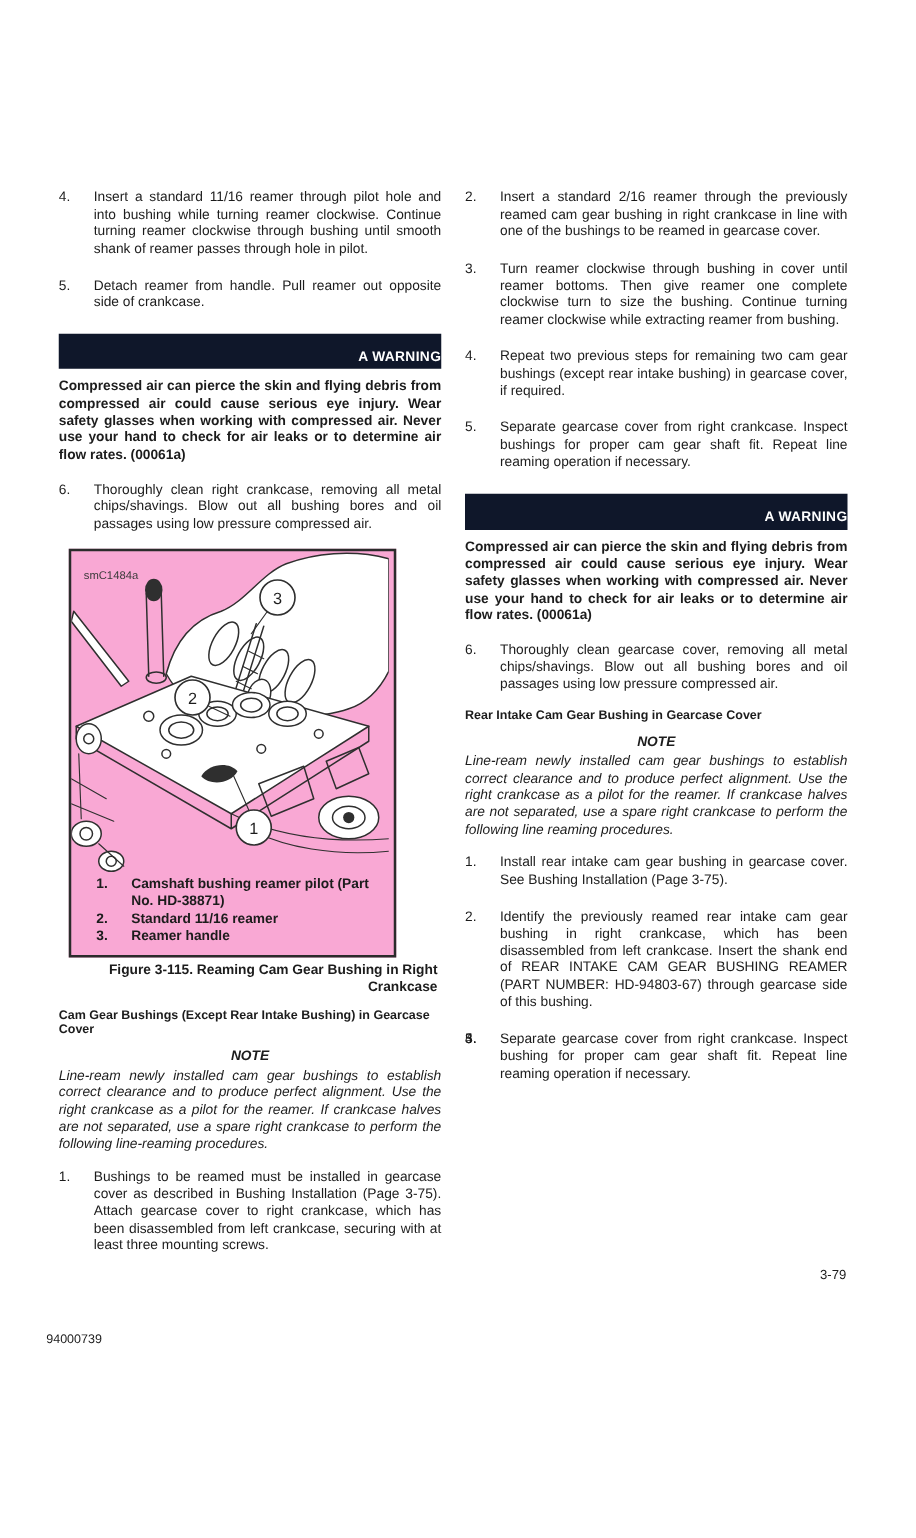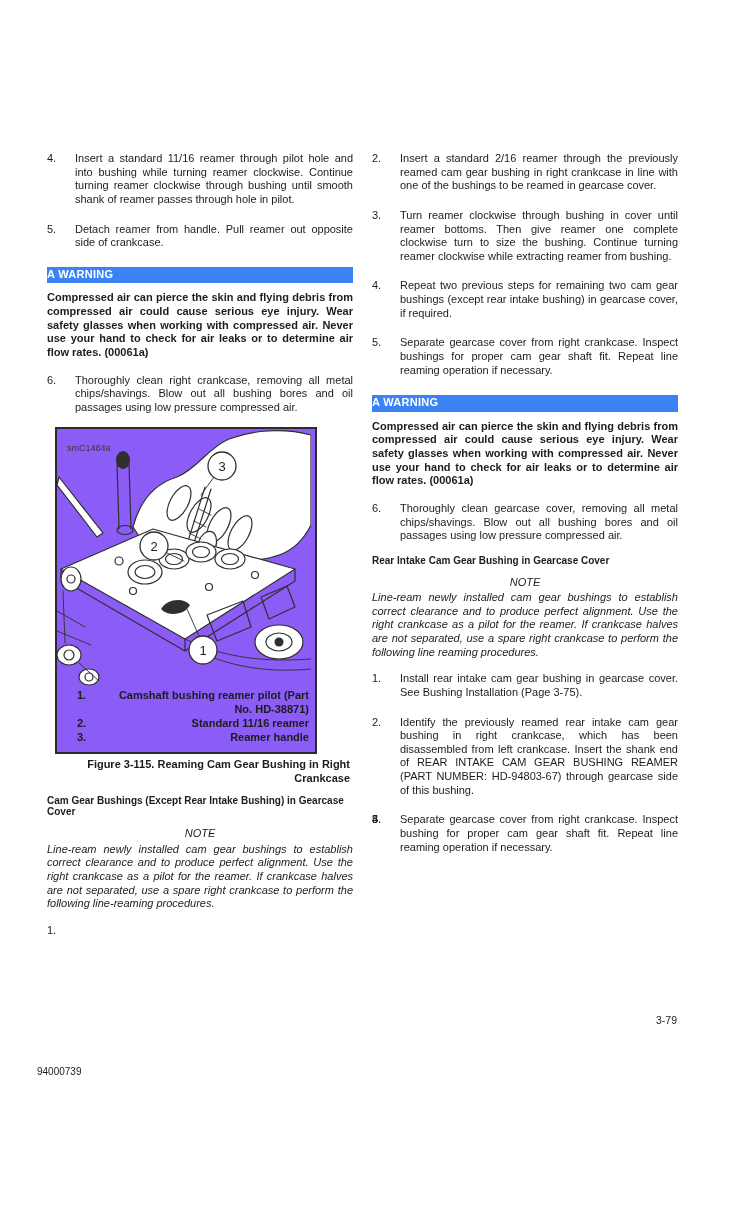--- a/index.html
+++ b/index.html
@@ -12,39 +12,39 @@
   }
   .page { position:absolute; inset:0; }
   .col { position:absolute; top:152px; width:306px; }
   .col-left  { left:47px; }
   .col-right { left:372px; }
 
   .step { position:relative; padding-left:28px; margin-bottom:16px; text-align:justify; }
   .step .num { position:absolute; left:0; top:0; }
 
   .warnbar {
-    background:#3b82f6; color:#ffffff; font-weight:bold;
-    text-align:left; padding:1px 0 2px; margin:1px 0 8px;
+    background:#0f172a; color:#ffffff; font-weight:bold;
+    text-align:right; padding:13px 0 2px; margin:1px 0 8px;
     letter-spacing:0.3px;
   }
   .warnbody { font-weight:bold; text-align:justify; margin-bottom:14px; }
 
   .figure-box {
     width:258px; margin:4px 0 4px 8px;
-    border:2px solid #2b2b2b; background:#8b5cf6;text-align:right;
+    border:2px solid #2b2b2b; background:#f9a8d4;
   }
   .fig-art { display:block; }
   .legend { padding:2px 6px 7px 0; }
   .leg { position:relative; padding-left:48px; font-weight:bold; line-height:1.27; }
   .leg .num { position:absolute; left:20px; }
 
   .fig-caption { font-weight:bold; text-align:right; width:300px; margin:2px auto 9px; }
 
   .sec-heading { font-size:10px; font-weight:bold; line-height:1.18; margin:2px 0 9px; }
-  .note-label { text-align:center; font-style:italic; margin:2px 0 2px; }
+  .note-label { text-align:center; font-style:italic; margin:2px 0 2px;font-weight:bold; }
   .note { font-style:italic; text-align:justify; margin-bottom:13px; }
 
   .footer-left  { position:absolute; left:37px;  top:1066px; font-size:10px; }
   .footer-right { position:absolute; right:56px; top:1014px; font-size:10.5px; }
 
   svg .ln { fill:none; stroke:#2f2f2f; stroke-width:1.2; stroke-linecap:round; stroke-linejoin:round; }
   svg .thin { stroke-width:0.9; }
   svg .wh { fill:#ffffff; }
   svg .dk { fill:#2f2f2f; stroke:none; }
   svg .callout { fill:#ffffff; stroke:#2f2f2f; stroke-width:1.3; }
@@ -164,20 +164,21 @@
 
     <div class="fig-caption">Figure 3-115. Reaming Cam Gear Bushing in Right Crankcase</div>
 
     <div class="sec-heading">Cam Gear Bushings (Except Rear Intake Bushing) in Gearcase Cover</div>
 
     <div class="note-label">NOTE</div>
     <div class="note">Line-ream newly installed cam gear bushings to establish correct clearance and to produce perfect alignment. Use the right crankcase as a pilot for the reamer. If crankcase halves are not separated, use a spare right crankcase to perform the following line-reaming procedures.</div>
 
     <div class="step">
       <span class="num">1.</span>
+      <span>Bushings to be reamed must be installed in gearcase cover as described in Bushing Installation (Page 3-75). Attach gearcase cover to right crankcase, which has been disassembled from left crankcase, securing with at least three mounting screws.</span>
     </div>
   </div>
 
   <div class="col col-right">
 
     <div class="step">
       <span class="num">2.</span>
       <span>Insert a standard 2/16 reamer through the previously reamed cam gear bushing in right crankcase in line with one of the bushings to be reamed in gearcase cover.</span>
     </div>
 

